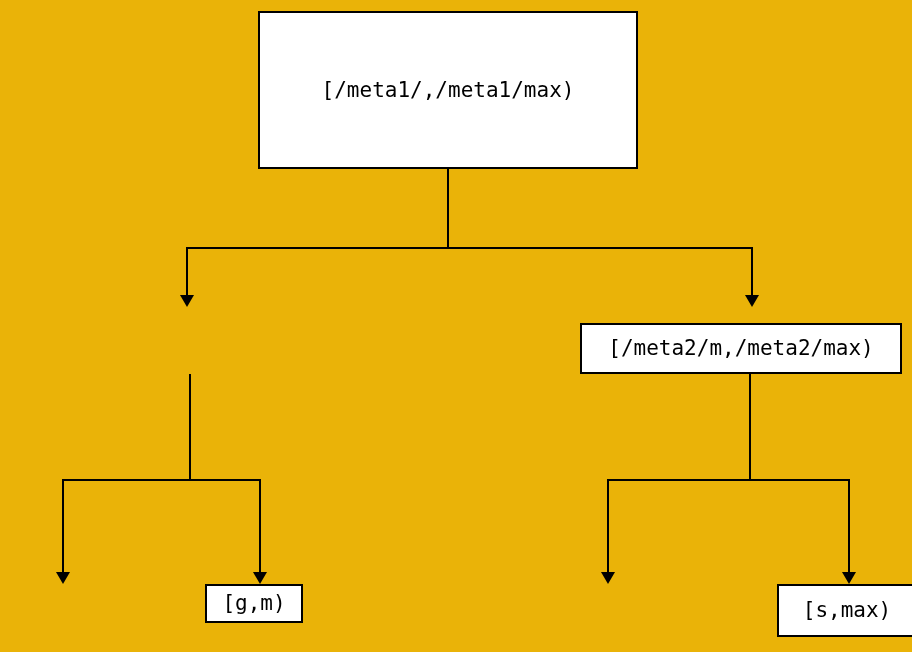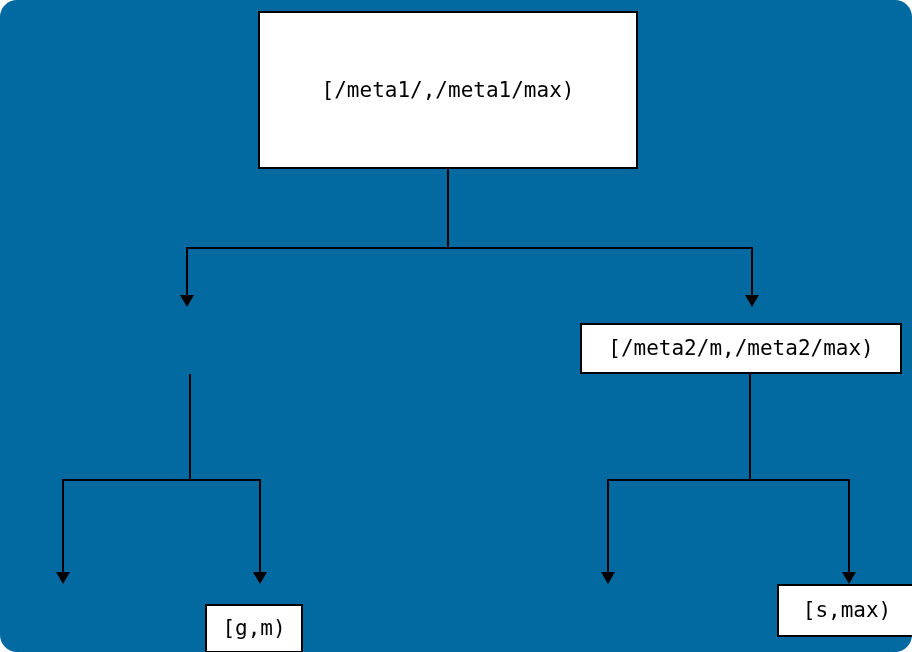--- a/index.html
+++ b/index.html
@@ -5,24 +5,23 @@
 <style>
   html, body {
     margin: 0;
     padding: 0;
     background: #ffffff;
   }
   #canvas {
     position: relative;
     width: 912px;
     height: 652px;
-    background: #0369a1;
+    background: #eab308;
     overflow: hidden;
     font-family: "DejaVu Sans Mono", "Liberation Mono", monospace;
-    border-radius: 17px;
   }
   .node {
     position: absolute;
     box-sizing: border-box;
     border: 2px solid #000000;
     background: #ffffff;
     display: flex;
     align-items: center;
     justify-content: center;
     color: #000000;
@@ -99,21 +98,21 @@
 
   <div class="edge-v" style="left:607px; top:479px; height:93px;"></div>
 
   <div class="arrow" style="left:601px; top:572px;"></div>
 
   <div class="edge-v" style="left:848px; top:479px; height:93px;"></div>
 
   <div class="arrow" style="left:842px; top:572px;"></div>
 
 
-  <div class="node" style="left:205px; top:584px; width:98px; height:49px;margin-top:20px;">
+  <div class="node" style="left:205px; top:584px; width:98px; height:39px;">
     <span class="node-label">[g,m)</span>
   </div>
 
 
   <div class="node" style="left:777px; top:584px; width:140px; height:53px;">
     <span class="node-label">[s,max)</span>
   </div>
 
 </div>
 

